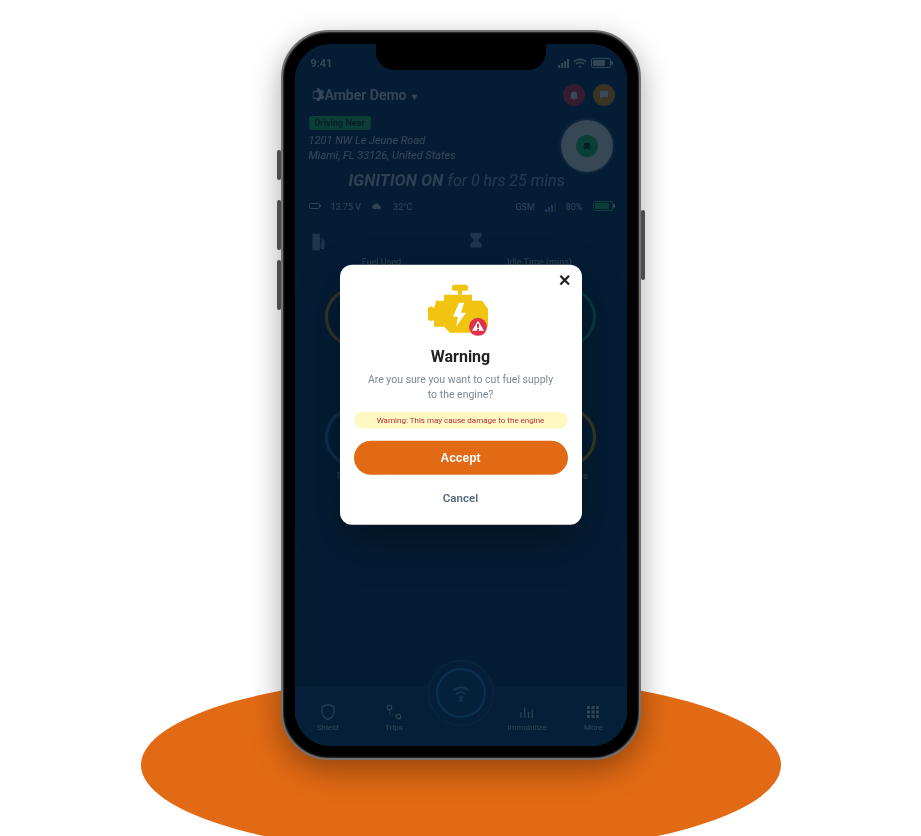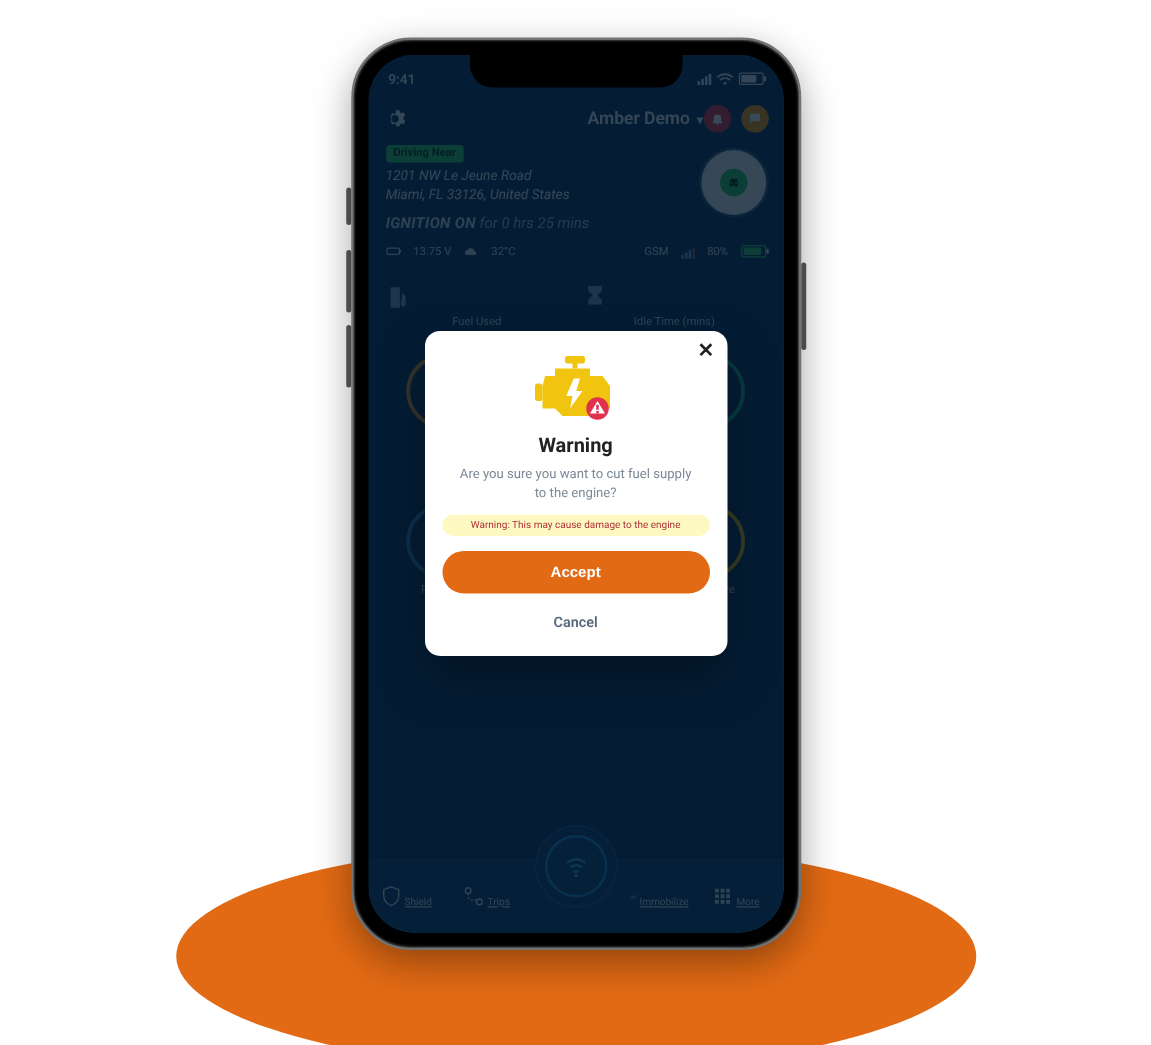--- a/index.html
+++ b/index.html
@@ -107,21 +107,21 @@
   .wifi-ico, .batt-ico { display:inline-block; }
   .batt-ico { width:18px; height:8px; border:1px solid #e5eef5; border-radius:2px; position:relative; }
   .batt-ico:after{content:'';position:absolute;right:-3px;top:2px;width:2px;height:4px;background:#e5eef5;border-radius:1px;}
   .batt-ico .fill{position:absolute;left:1px;top:1px;bottom:1px;width:70%;background:#e5eef5;border-radius:1px;}
   .header {
     display: flex;
     align-items: center;
     justify-content: space-between;
     padding: 8px 12px 6px 12px;
   }
-  .header .title { flex:1; text-align:right; font-size: 14px; font-weight:600; color:#e8f2fa; }
+  .header .title { flex:1; text-align:left; font-size: 14px; font-weight:600; color:#e8f2fa; }
   .hdr-icons { display:flex; gap:8px; }
   .round-btn {
     width: 22px; height:22px; border-radius:50%; display:flex; align-items:center; justify-content:center;
   }
   .round-btn.red { background:#e0324d; }
   .round-btn.orange { background:#f39c12; }
   .gear { width:18px; height:18px; color:#e8f2fa; }
   .chev-down { font-size:10px; margin-left:2px; }
   .driving-badge {
     display:inline-block;
@@ -132,21 +132,21 @@
     padding:2px 6px;
     border-radius:3px;
     margin: 4px 0 4px 14px;
   }
   .location-block {
     padding: 0 14px 6px 14px;
     line-height: 1.35;
     font-style: italic;
   }
   .addr1, .addr2 { font-size: 11px; color:#e2eef8; }
-  .ign-row { margin-top:6px; font-size:12px; color:#c5dbec; }
+  .ign-row { margin-top:6px; font-size:16px; color:#c5dbec;margin-left:40px; }
   .ign-lbl { font-weight:700; letter-spacing:0.3px; }
   .ign-dur { color:#9cbdd6; }
   .metrics-row {
     display:flex; gap:10px; align-items:center; padding: 4px 14px 8px 14px; font-size:9px; color:#cfe3f2;
   }
   .metrics-row .spacer { flex:1; }
   .mini-ico { width:12px; height:10px; display:inline-block; }
   .map-badge {
     position:absolute; right:14px; top:76px; width:52px; height:52px; border-radius:50%;
     background: radial-gradient(circle at 50% 50%, #eaf3f8 0 60%, #d2e6f0 100%);
@@ -185,21 +185,21 @@
     position:absolute; left:50%; transform:translateX(-50%); top:-28px;
     width:64px; height:64px; border-radius:50%; background:#0d4370;
     display:flex; align-items:center; justify-content:center;
     border: 1px solid rgba(120,190,240,0.25);
   }
   .tab-arc .inner {
     width:46px; height:46px; border-radius:50%; background:#0e4b7c;
     border:2px solid #2190d8;
     display:flex; align-items:center; justify-content:center;
   }
-  .tab-item { text-align:center; color:#cfe3f2; font-size:8px; display:flex; align-items:flex-end; gap:2px; width:48px;text-decoration:underline;}
+  .tab-item { text-align:center; color:#cfe3f2; font-size:8px; display:flex; flex-direction:column; align-items:center; gap:2px; width:48px;}
   .tab-ico { width:18px; height:18px; }
 
   
   .modal {
     position:absolute;
     left:50%; top:50%;
     transform:translate(-50%, -50%);
     width: 242px;
     background:#fff;
     border-radius:12px;

